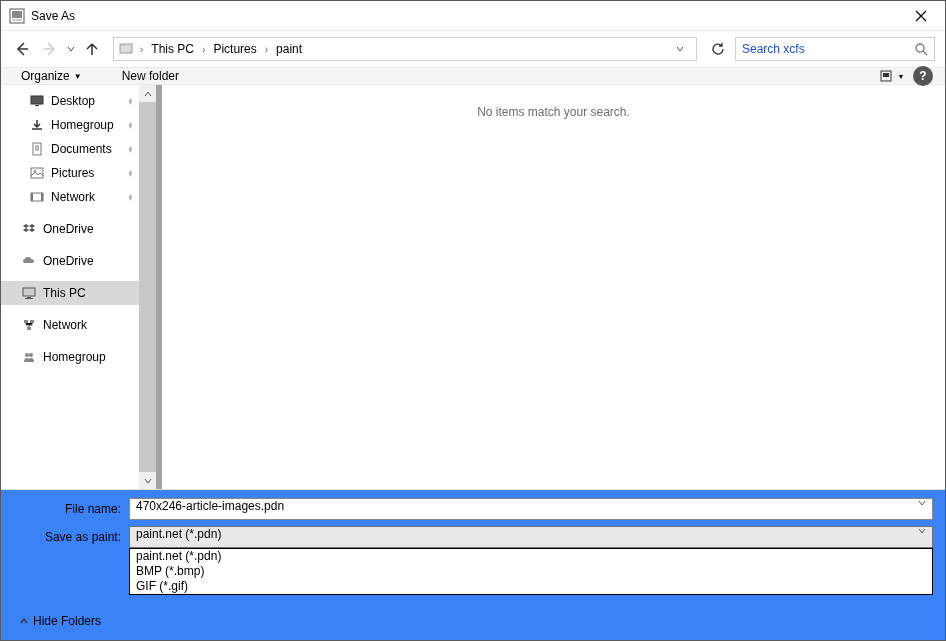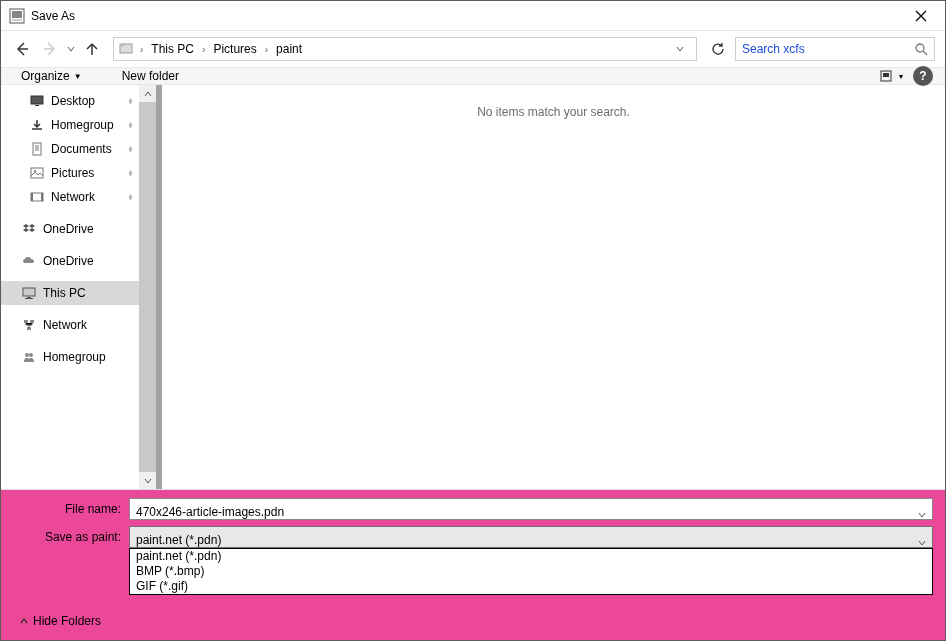--- a/index.html
+++ b/index.html
@@ -49,24 +49,24 @@
     .sidebar-item.level1 { padding-left: 20px; }
     .sidebar-item.selected { background: #d8d8d8; }
     .sidebar-item .pin { position: absolute; right: 4px; color: #999; font-size: 10px; }
     .sidebar-item .item-icon { width: 16px; height: 16px; margin-right: 6px; display: inline-flex; align-items: center; justify-content: center; flex-shrink: 0; }
     .sidebar-gap { height: 8px; }
     
     .contentpane { flex: 1; border-left: 6px solid #a3a3a3; display: flex; align-items: flex-start; justify-content: center; padding-top: 20px; }
     .empty-msg { color: #6d6d6d; font-size: 12px; }
     
     
-    .bottompanel { background: #ec4899; border-top: 1px solid #ddd; padding: 8px 12px 0 12px; position: relative; }
+    .bottompanel { background: #3b82f6; border-top: 1px solid #ddd; padding: 8px 12px 0 12px; position: relative; }
     .form-row { display: flex; align-items: center; margin-bottom: 6px; }
     .form-label { width: 116px; text-align: right; padding-right: 8px; font-size: 12px; }
-    .form-input { flex: 1; height: 22px; border: 1px solid #888; background: #fff; padding: 0 6px; font-size: 12px; display: flex; align-items: flex-end; justify-content: space-between; }
+    .form-input { flex: 1; height: 22px; border: 1px solid #888; background: #fff; padding: 0 6px; font-size: 12px; display: flex; align-items: flex-start; justify-content: space-between; }
     .form-input.dropdown { background: #e8e8e8; border: 1px solid #707070; }
     .form-input .value { flex: 1; }
     .form-input .combo-arrow { font-size: 10px; color: #555; }
     
     .footer-row { display: flex; align-items: center; padding: 10px 0; }
     .hide-folders { display: flex; align-items: center; gap: 4px; font-size: 12px; padding: 2px 6px; margin-top: 48px; }
     
     
     .dropdown-list { position: absolute; left: 128px; right: 12px; top: 58px; border: 1px solid #000; background: #fff; z-index: 100; }
     .dropdown-item { padding: 0px 6px; font-size: 12px; line-height: 15px; }

